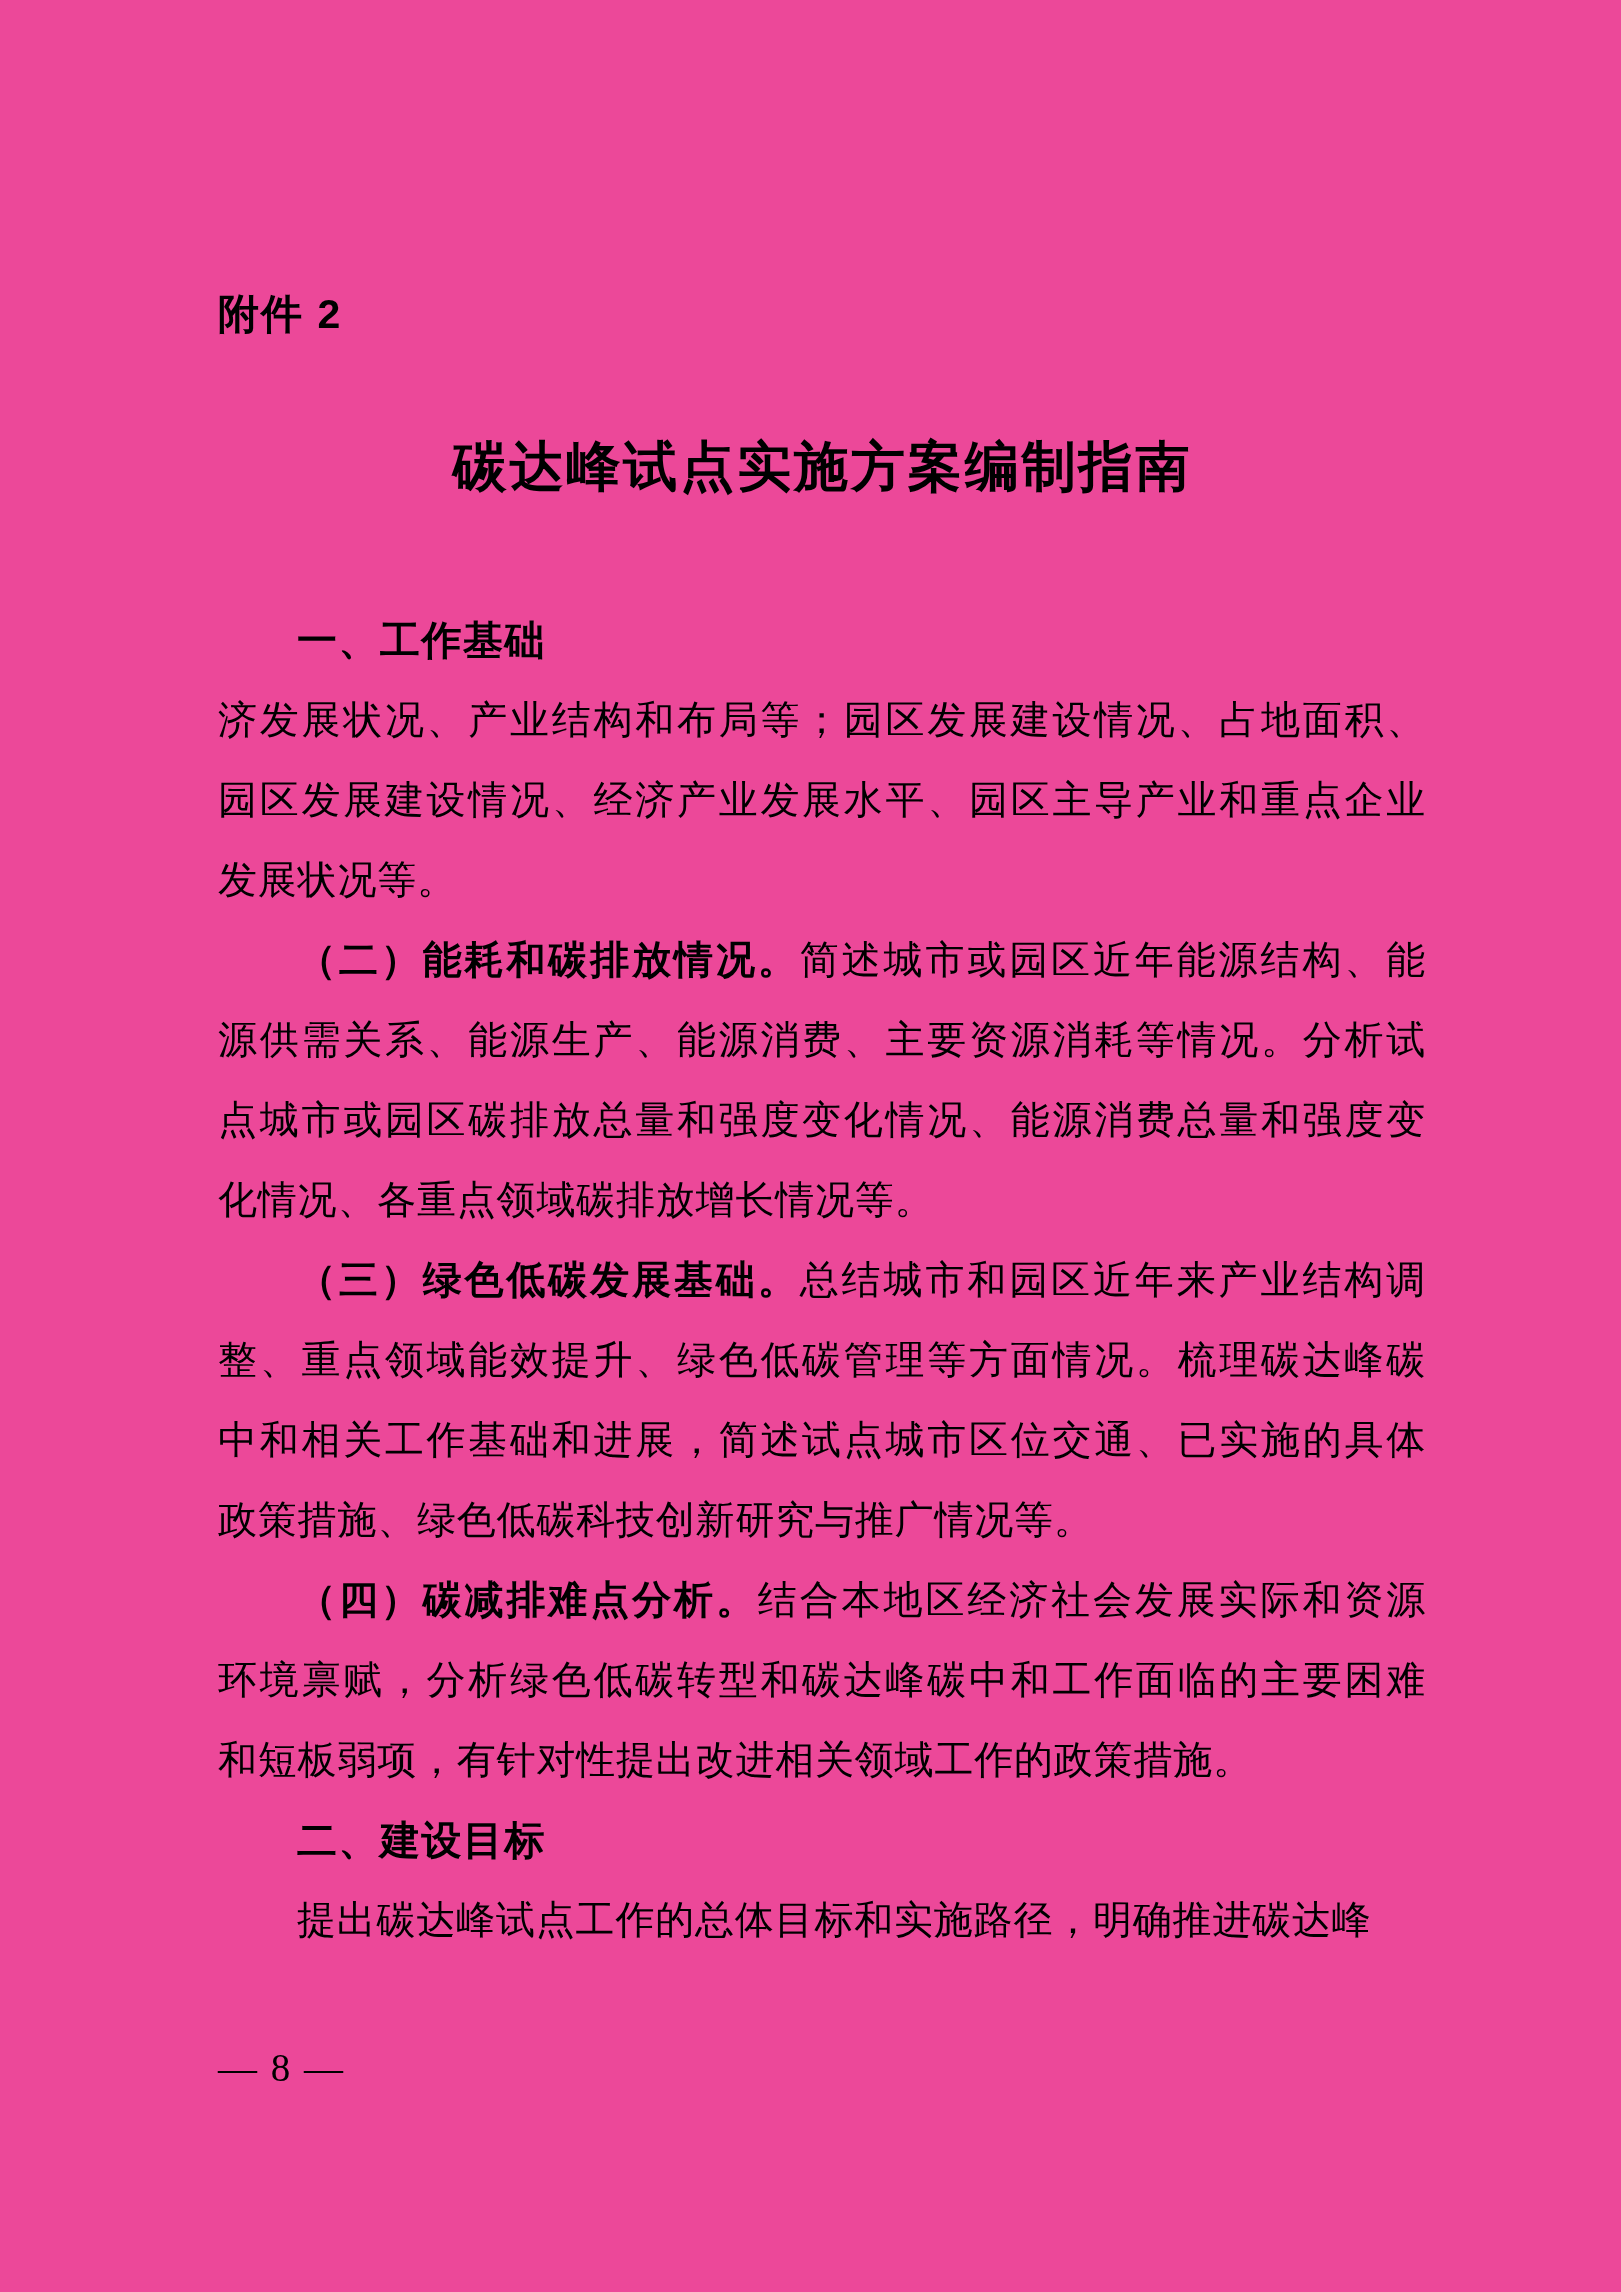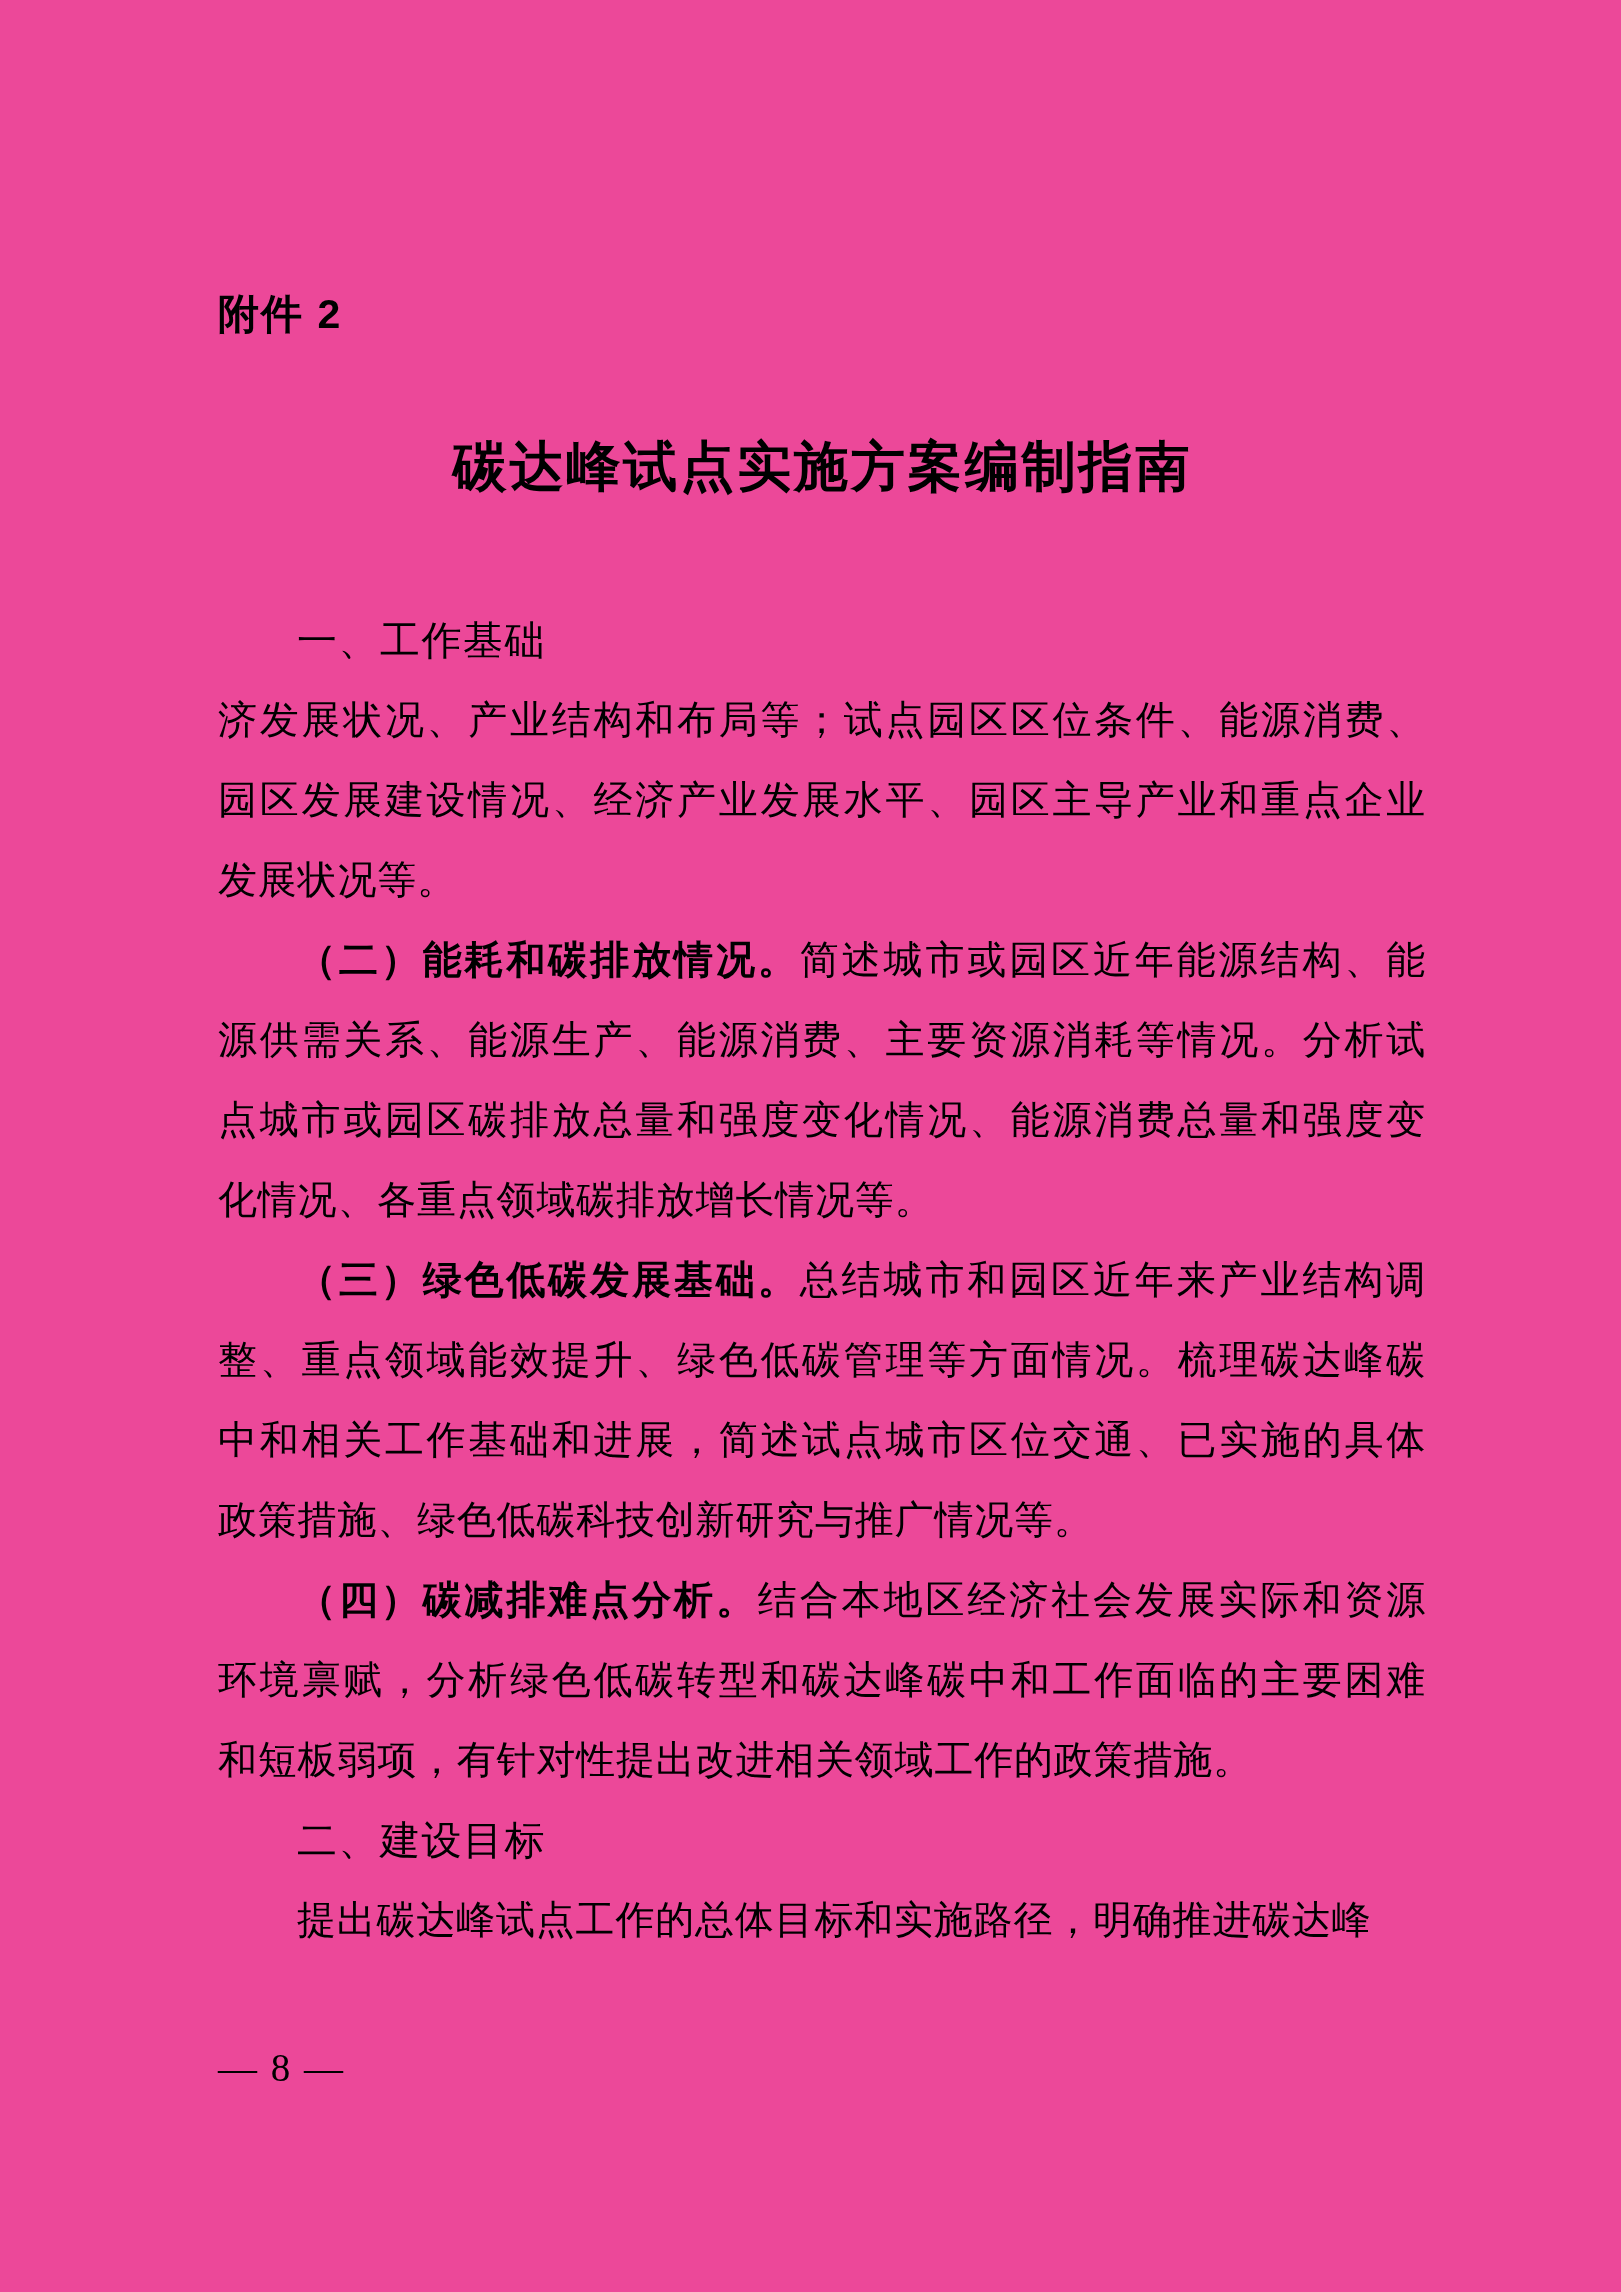--- a/index.html
+++ b/index.html
@@ -27,21 +27,21 @@
   }
   .body-block{
     position:absolute;left:218px;top:600px;width:1208px;
     font-size:39px;line-height:80px;letter-spacing:0.8px;
   }
   .line{white-space:nowrap;}
   .j{text-align:justify;text-align-last:justify;}
   .indent{padding-left:79px;}
   .heading{
     font-family:"Liberation Sans","DejaVu Sans",sans-serif;
-    font-weight:normal;font-size:40px;letter-spacing:1.5px;
+    font-weight:bold;font-size:40px;letter-spacing:1.5px;
   }
   .lead{font-weight:bold;}
   .footer{
     position:absolute;left:218px;top:2045px;
     font-size:39px;letter-spacing:2px;line-height:45px;
   }
 </style>
 </head>
 <body>
 
@@ -51,21 +51,21 @@
 
   <div class="doc-title">碳达峰试点实施方案编制指南</div>
 
   <div class="body-block">
 
     <div class="line heading indent">
       <span>一、工作基础</span>
     </div>
 
     <div class="line j">
-      <span>济发展状况、产业结构和布局等；试点园区区位条件、能源消费、</span>
+      <span>济发展状况、产业结构和布局等；园区发展建设情况、占地面积、</span>
     </div>
     <div class="line j">
       <span>园区发展建设情况、经济产业发展水平、园区主导产业和重点企业</span>
     </div>
     <div class="line">
       <span>发展状况等。</span>
     </div>
 
     <div class="line indent j">
       <span class="lead">（二）能耗和碳排放情况。</span><span>简述城市或园区近年能源结构、能</span>

